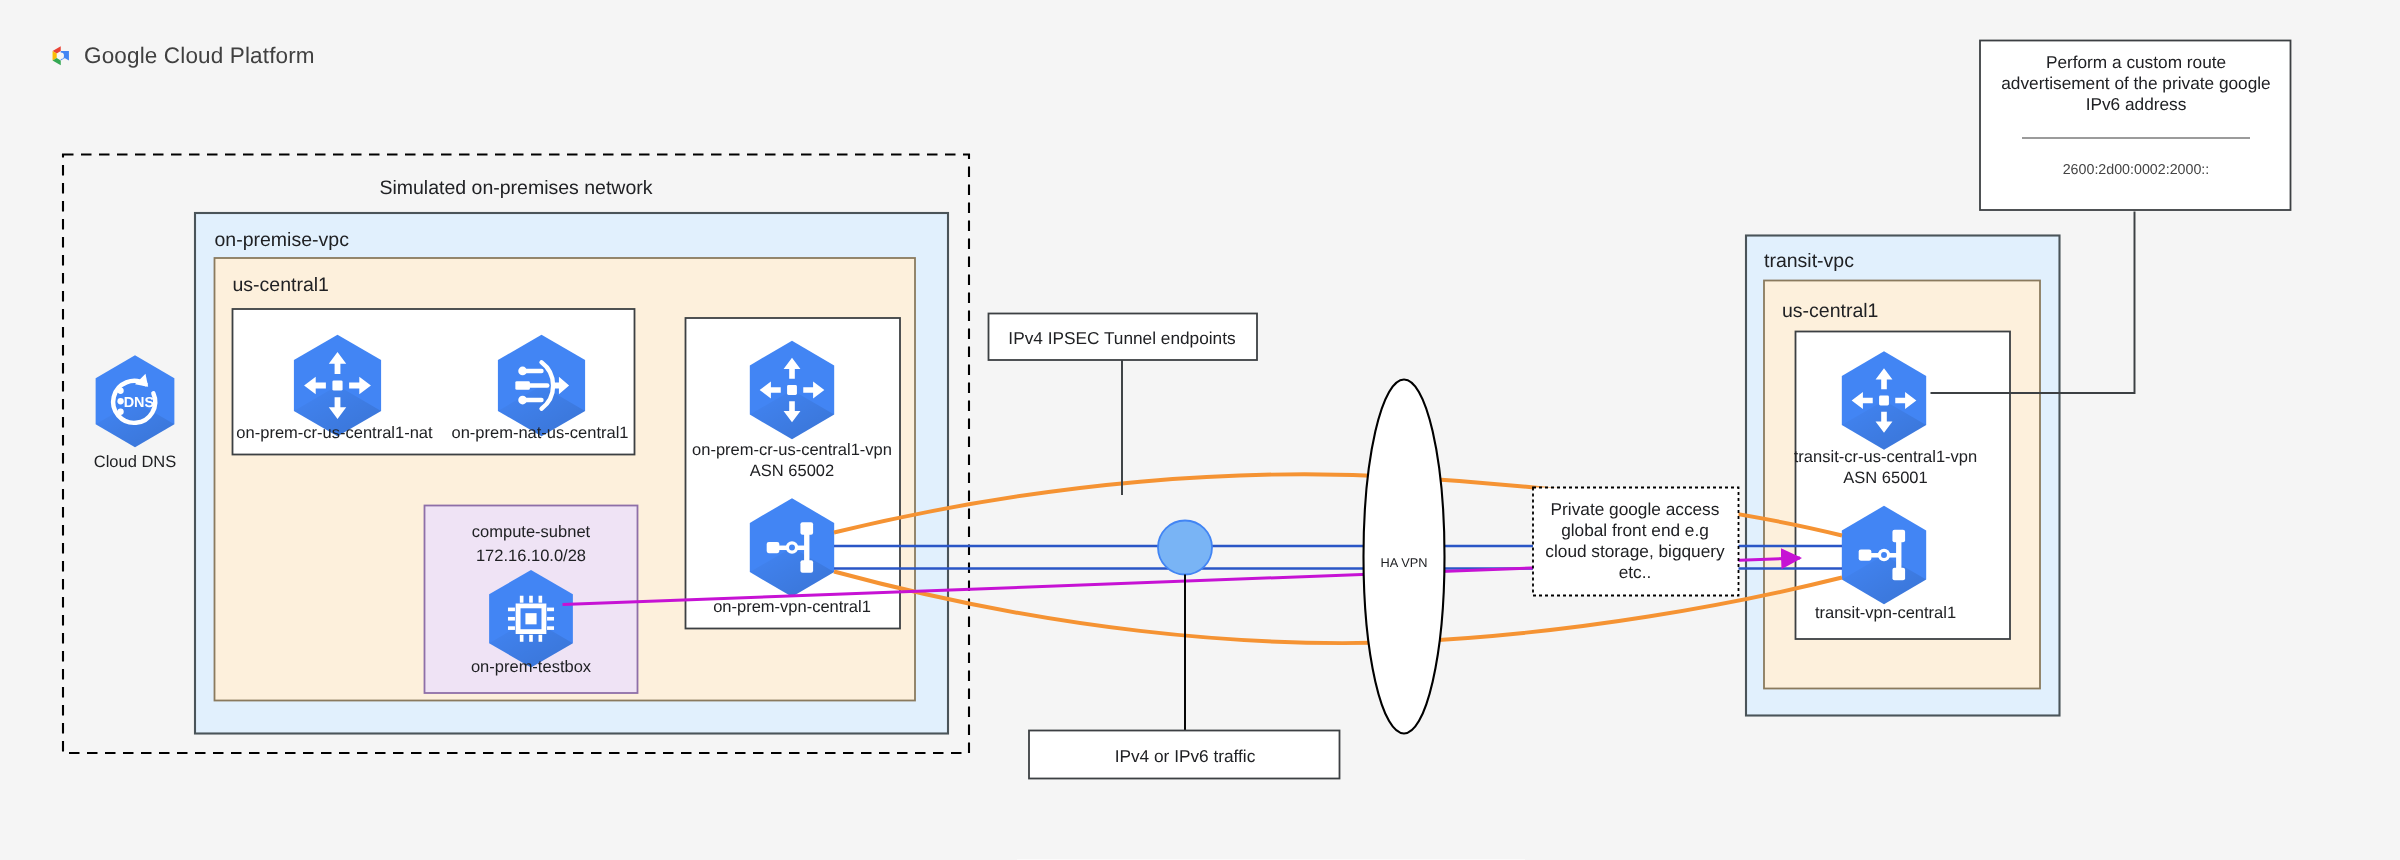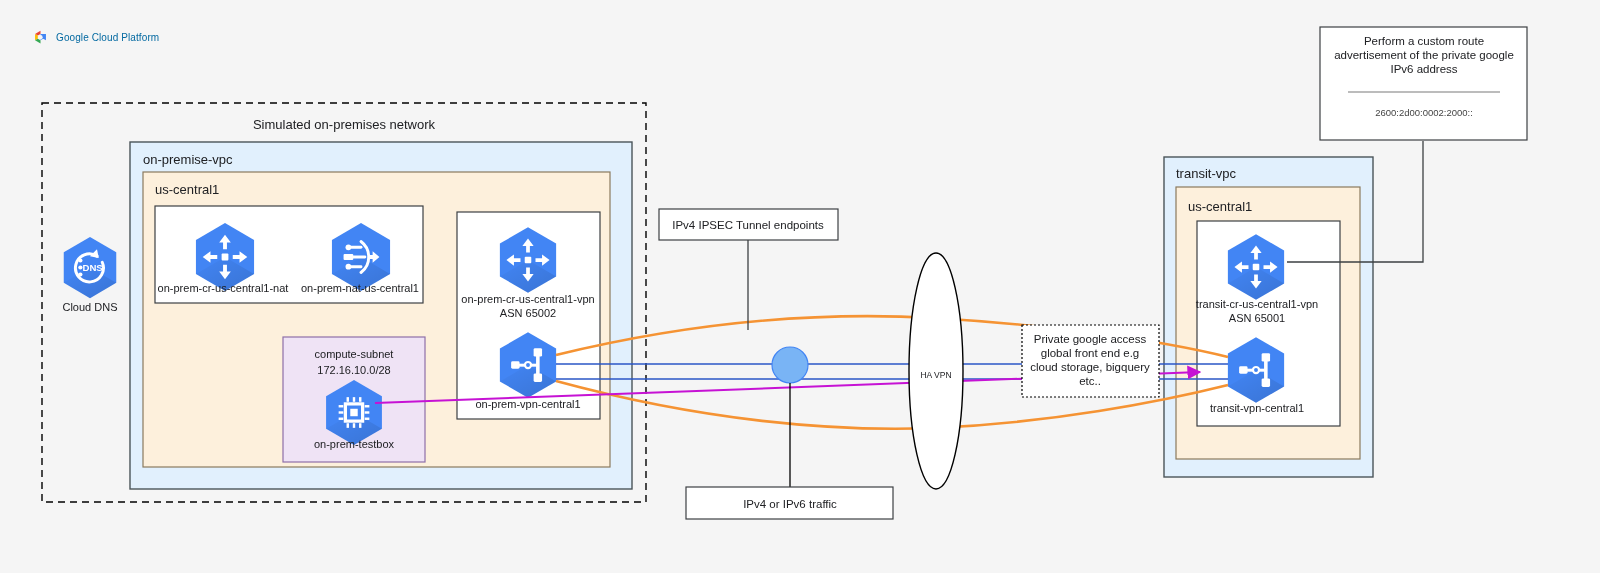--- a/index.html
+++ b/index.html
@@ -19,22 +19,22 @@
   #brand {
     position: absolute;
     left: 32px;
     top: 29px;
     display: flex;
     align-items: center;
     gap: 7px;
   }
   #brand .logo { width: 17px; height: 17px; display:block; }
   #brand .wordmark {
-    font-size: 10px;
-    color: #0369a1;
+    font-size: 15px;
+    color: #404040;
     letter-spacing: .1px;
     white-space: nowrap;
   }
   
   #diagram {
     position: absolute;
     left: 0; top: 0;
     width: 1600px;
     height: 573px;
   }

